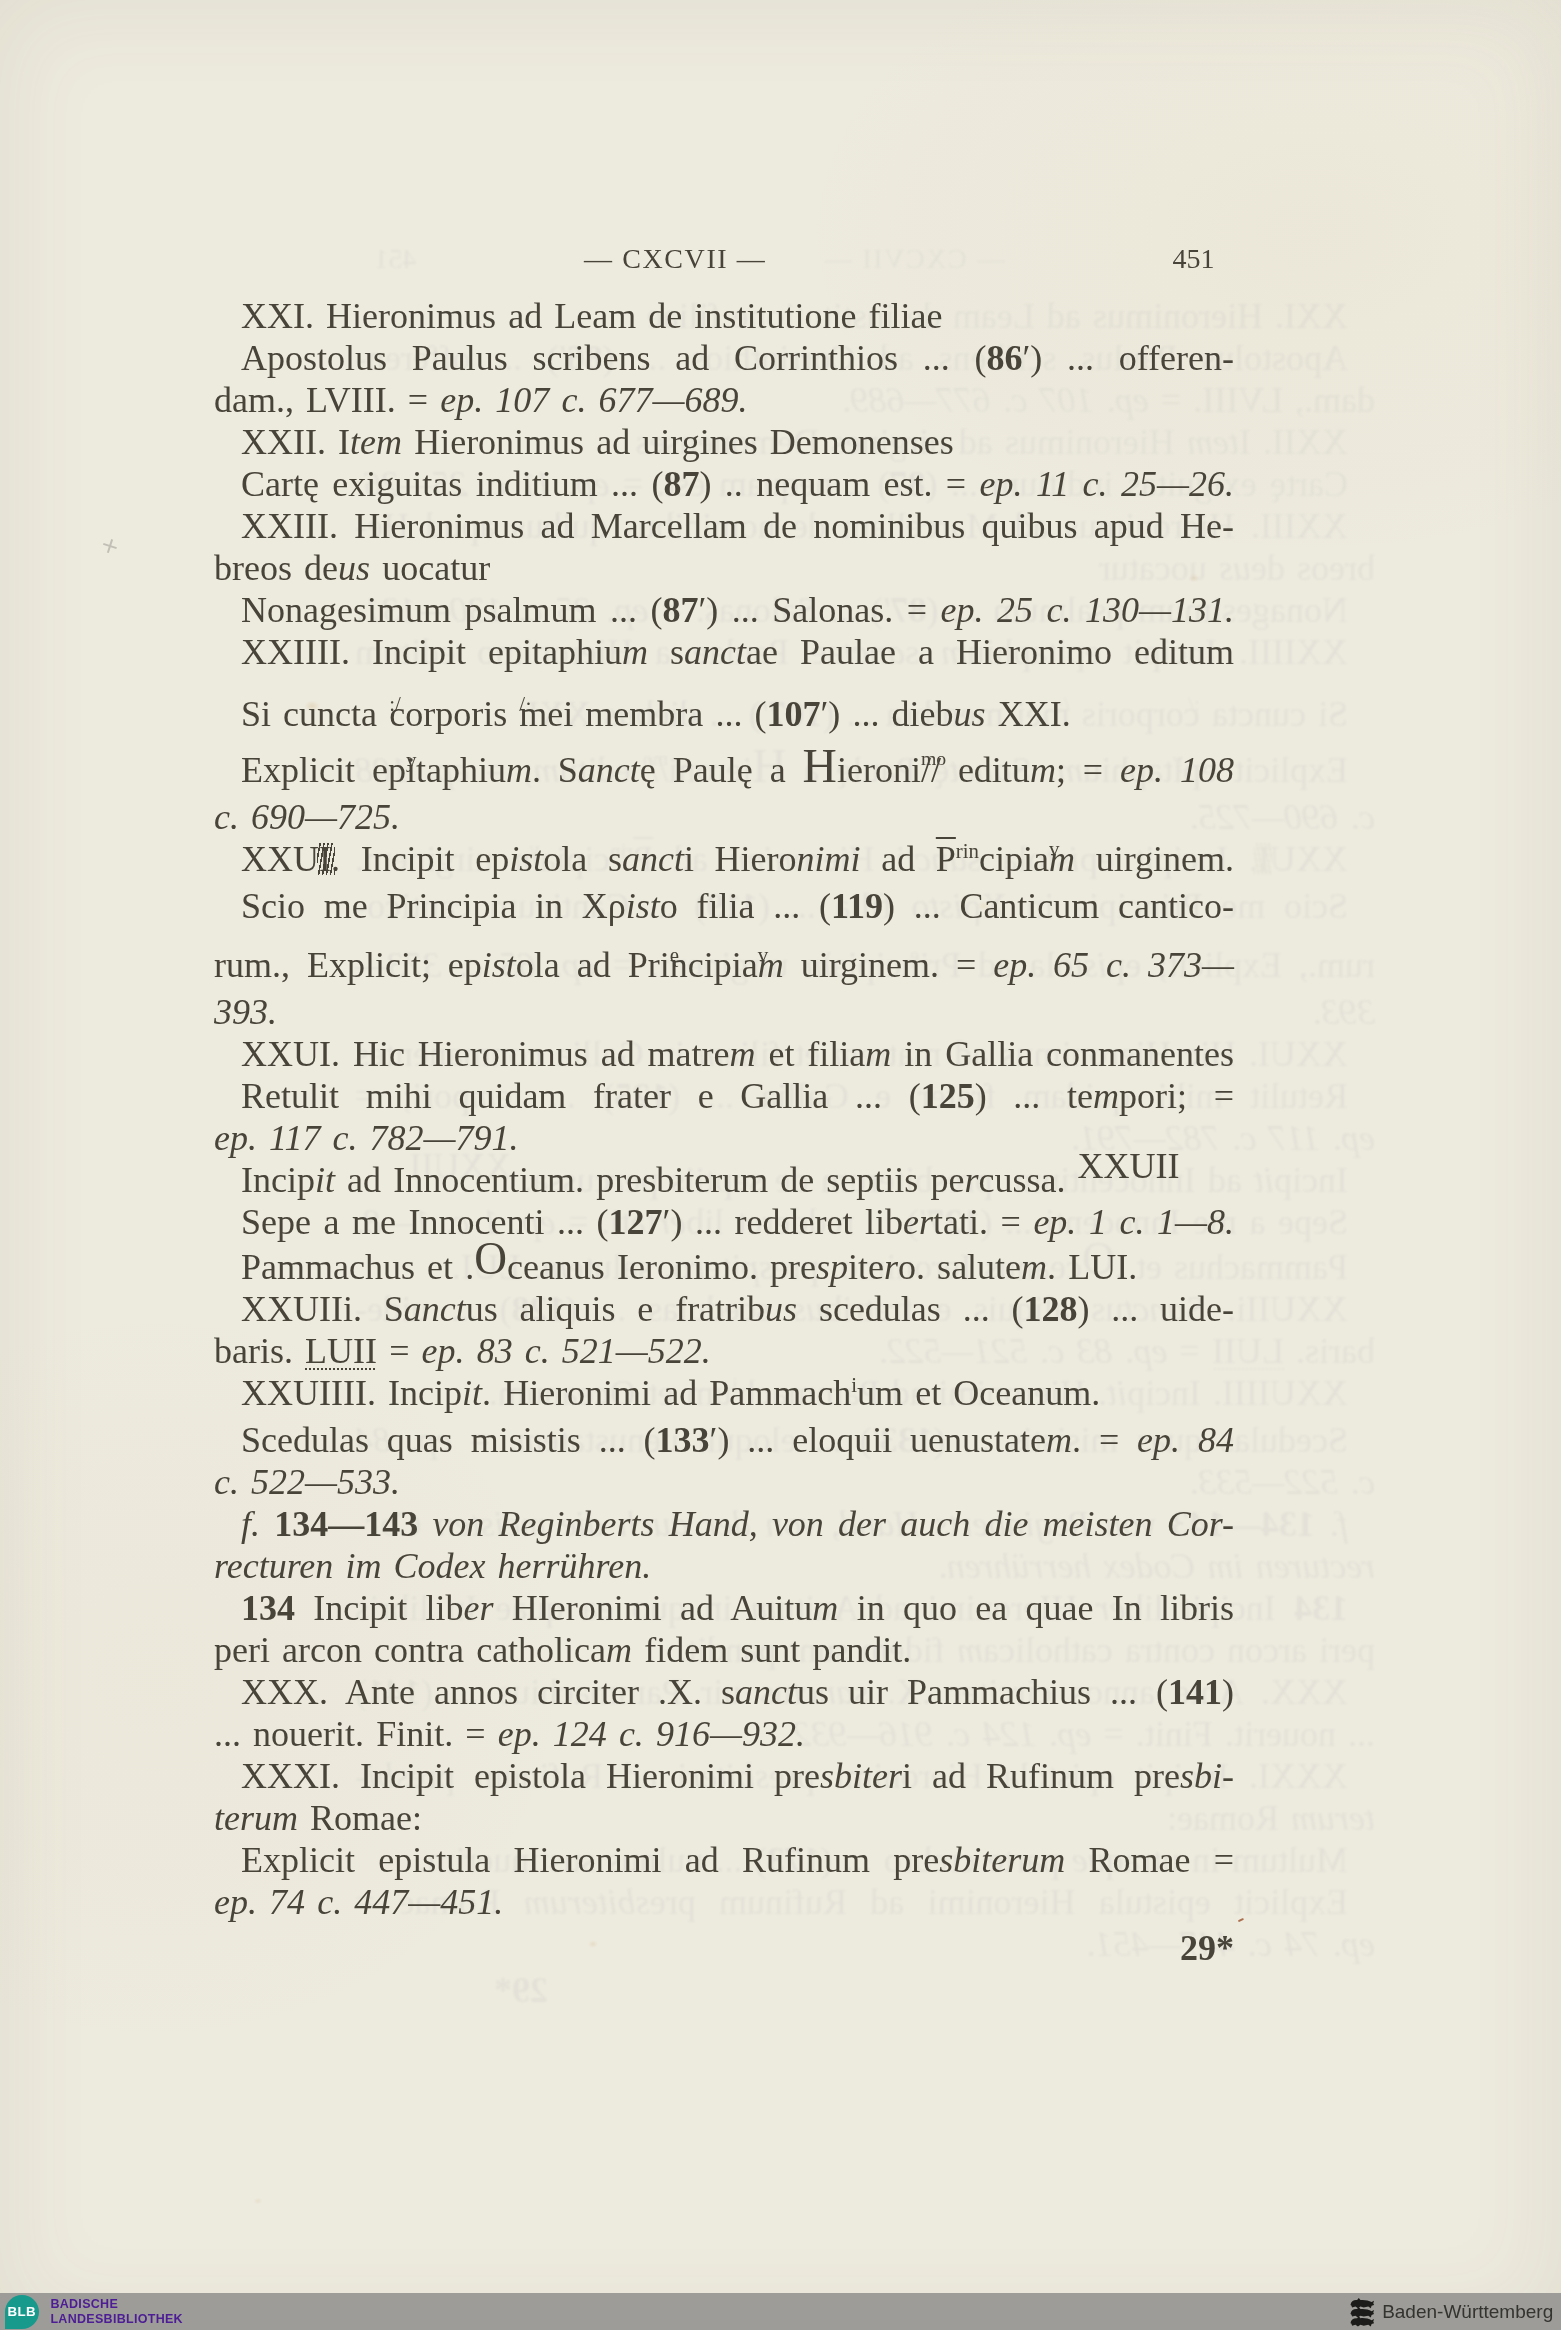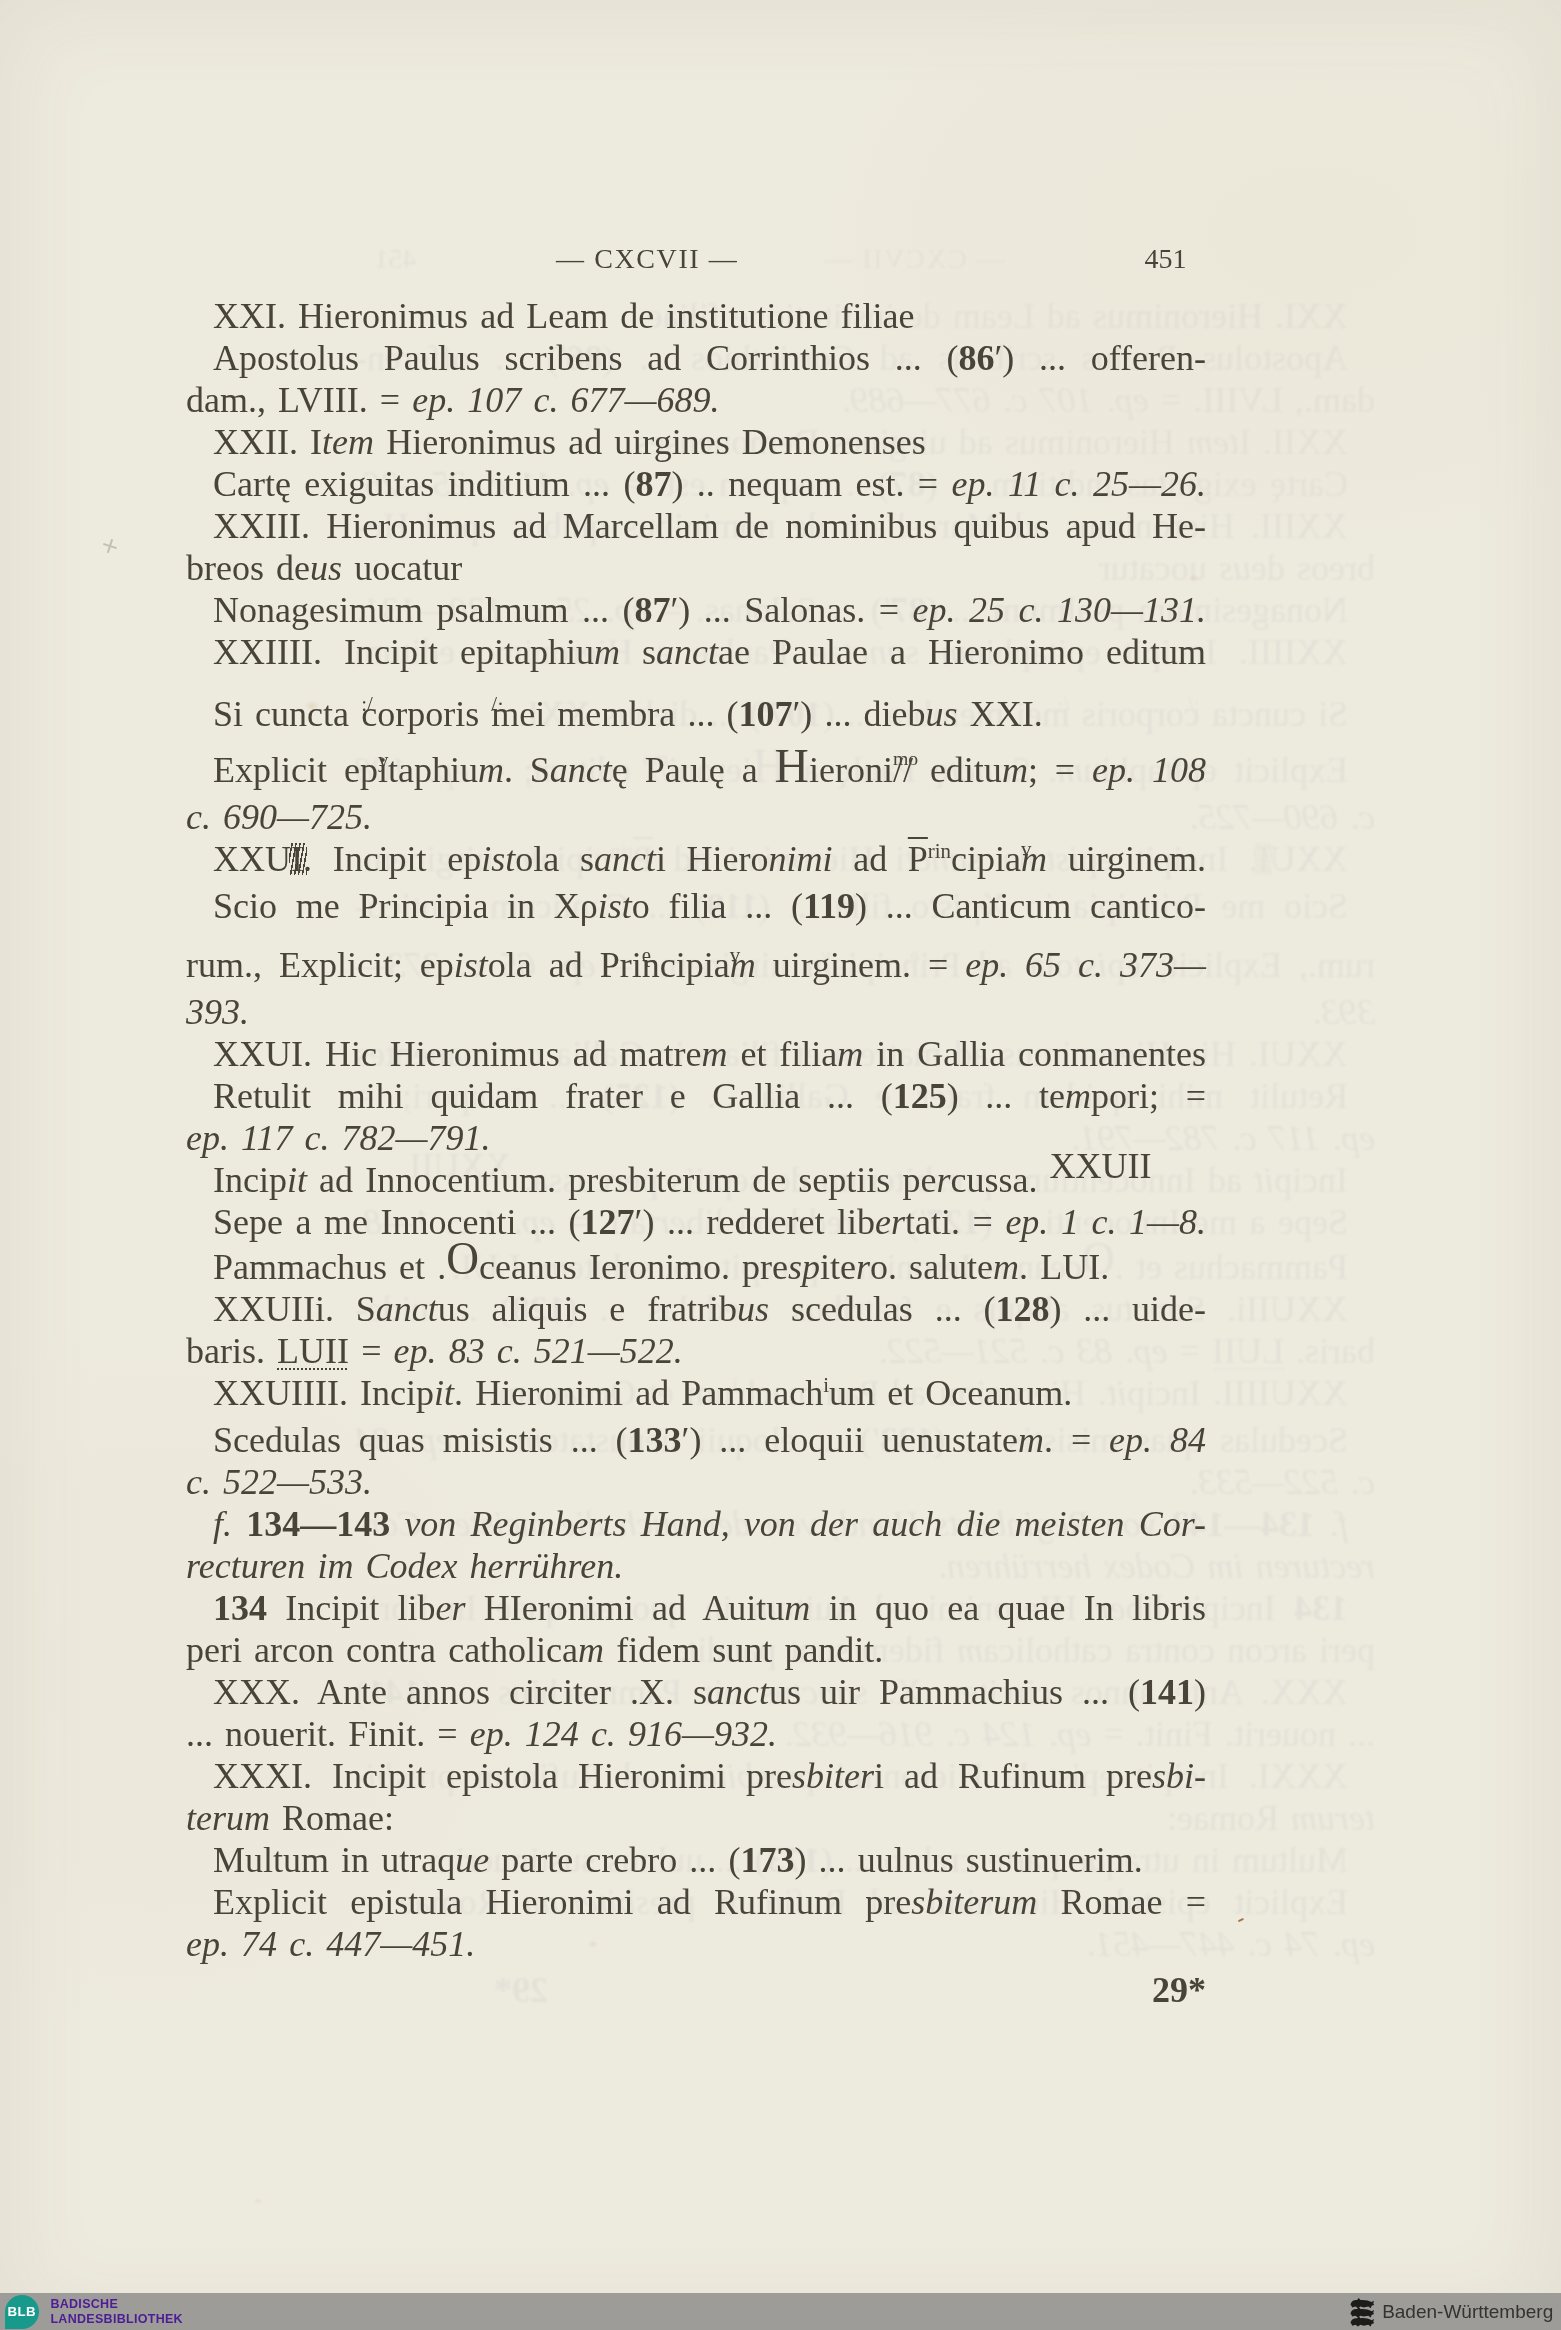--- a/index.html
+++ b/index.html
@@ -3,21 +3,21 @@
 <meta charset="utf-8">
 <style>
   html,body{margin:0;padding:0;background:#777;}
   .page{position:relative;width:1561px;height:2330px;margin:0 auto;overflow:hidden;
     background:
       radial-gradient(859px 546px at 84% 10%, rgba(210,180,110,0.05), transparent 60%),
       radial-gradient(703px 625px at 10% 72%, rgba(205,185,135,0.04), transparent 60%),
       #edeade;
     box-shadow:inset 0 0 94px rgba(120,110,80,0.10);
     font-family:"Liberation Serif","DejaVu Serif",serif;}
-  .print-layer{position:absolute;inset:0;z-index:2;color:#49443a;}
+  .print-layer{position:absolute;inset:0;z-index:2;color:#49443a;margin-left:28px;}
   #ghost-layer{z-index:1;transform:scaleX(-1);opacity:0.05;filter:blur(1.2px);}
   #ghost-layer, #ghost-layer *{color:#3e4e6a !important;}
   .header-row{position:absolute;left:186px;top:238px;width:1020px;height:42px;
     font-size:28px;line-height:42px;}
   .running-title{position:absolute;left:370px;letter-spacing:1.6px;}
   .page-number{position:absolute;right:19.5px;}
   .text-column{position:absolute;left:186px;top:295px;width:1020px;
     font-size:36px;line-height:42px;word-spacing:3.1px;}
   .line{min-height:42px;}
   .line.ind{text-indent:27px;}
@@ -149,21 +149,20 @@
         <div class="line j ind"><span>Scedulas quas misistis ... (</span><span class="bd">133</span><span>′) ... eloquii uenustate</span><span class="it">m</span><span>. = </span><span class="it">ep. 84</span></div>
         <div class="line"><span class="it">c. 522—533.</span></div>
         <div class="line j ind"><span class="it">f. </span><span class="bd">134—143</span><span class="it"> von Reginberts Hand, von der auch die meisten Cor-</span></div>
         <div class="line"><span class="it">recturen im Codex herrühren.</span></div>
         <div class="line j ind"><span class="bd">134</span><span> Incipit lib</span><span class="it">er</span><span> HIeronimi ad Auitu</span><span class="it">m</span><span> in quo ea quae In libris</span></div>
         <div class="line"><span>peri arcon contra catholica</span><span class="it">m</span><span> fidem sunt pandit.</span></div>
         <div class="line j ind"><span>XXX. Ante annos circiter .X. s</span><span class="it">anct</span><span>us uir Pammachius ... (</span><span class="bd">141</span><span>)</span></div>
         <div class="line"><span>... nouerit. Finit. = </span><span class="it">ep. 124 c. 916—932.</span></div>
         <div class="line j ind"><span>XXXI. Incipit epistola Hieronimi pre</span><span class="it">sbiter</span><span>i ad Rufinum pre</span><span class="it">sbi</span><span>-</span></div>
         <div class="line"><span class="it">terum</span><span> Romae:</span></div>
-        <div class="line ind"><span>Multum in utraq</span><span class="it">ue</span><span> parte crebro ... (</span><span class="bd">173</span><span>) ... uulnus sustinuerim.</span></div>
         <div class="line j ind"><span>Explicit epistula Hieronimi ad Rufinum pre</span><span class="it">sbiterum</span><span> Romae =</span></div>
         <div class="line"><span class="it">ep. 74 c. 447—451.</span></div>
         <div class="line" style="margin-top: 4.7px; padding-left: 827px; text-align: right;"><span class="bd">29*</span></div>
       </div>
   </div>
 
   <div class="margin-mark"></div>
   <div class="red-speck"></div>
 
   <div class="footer-bar">

